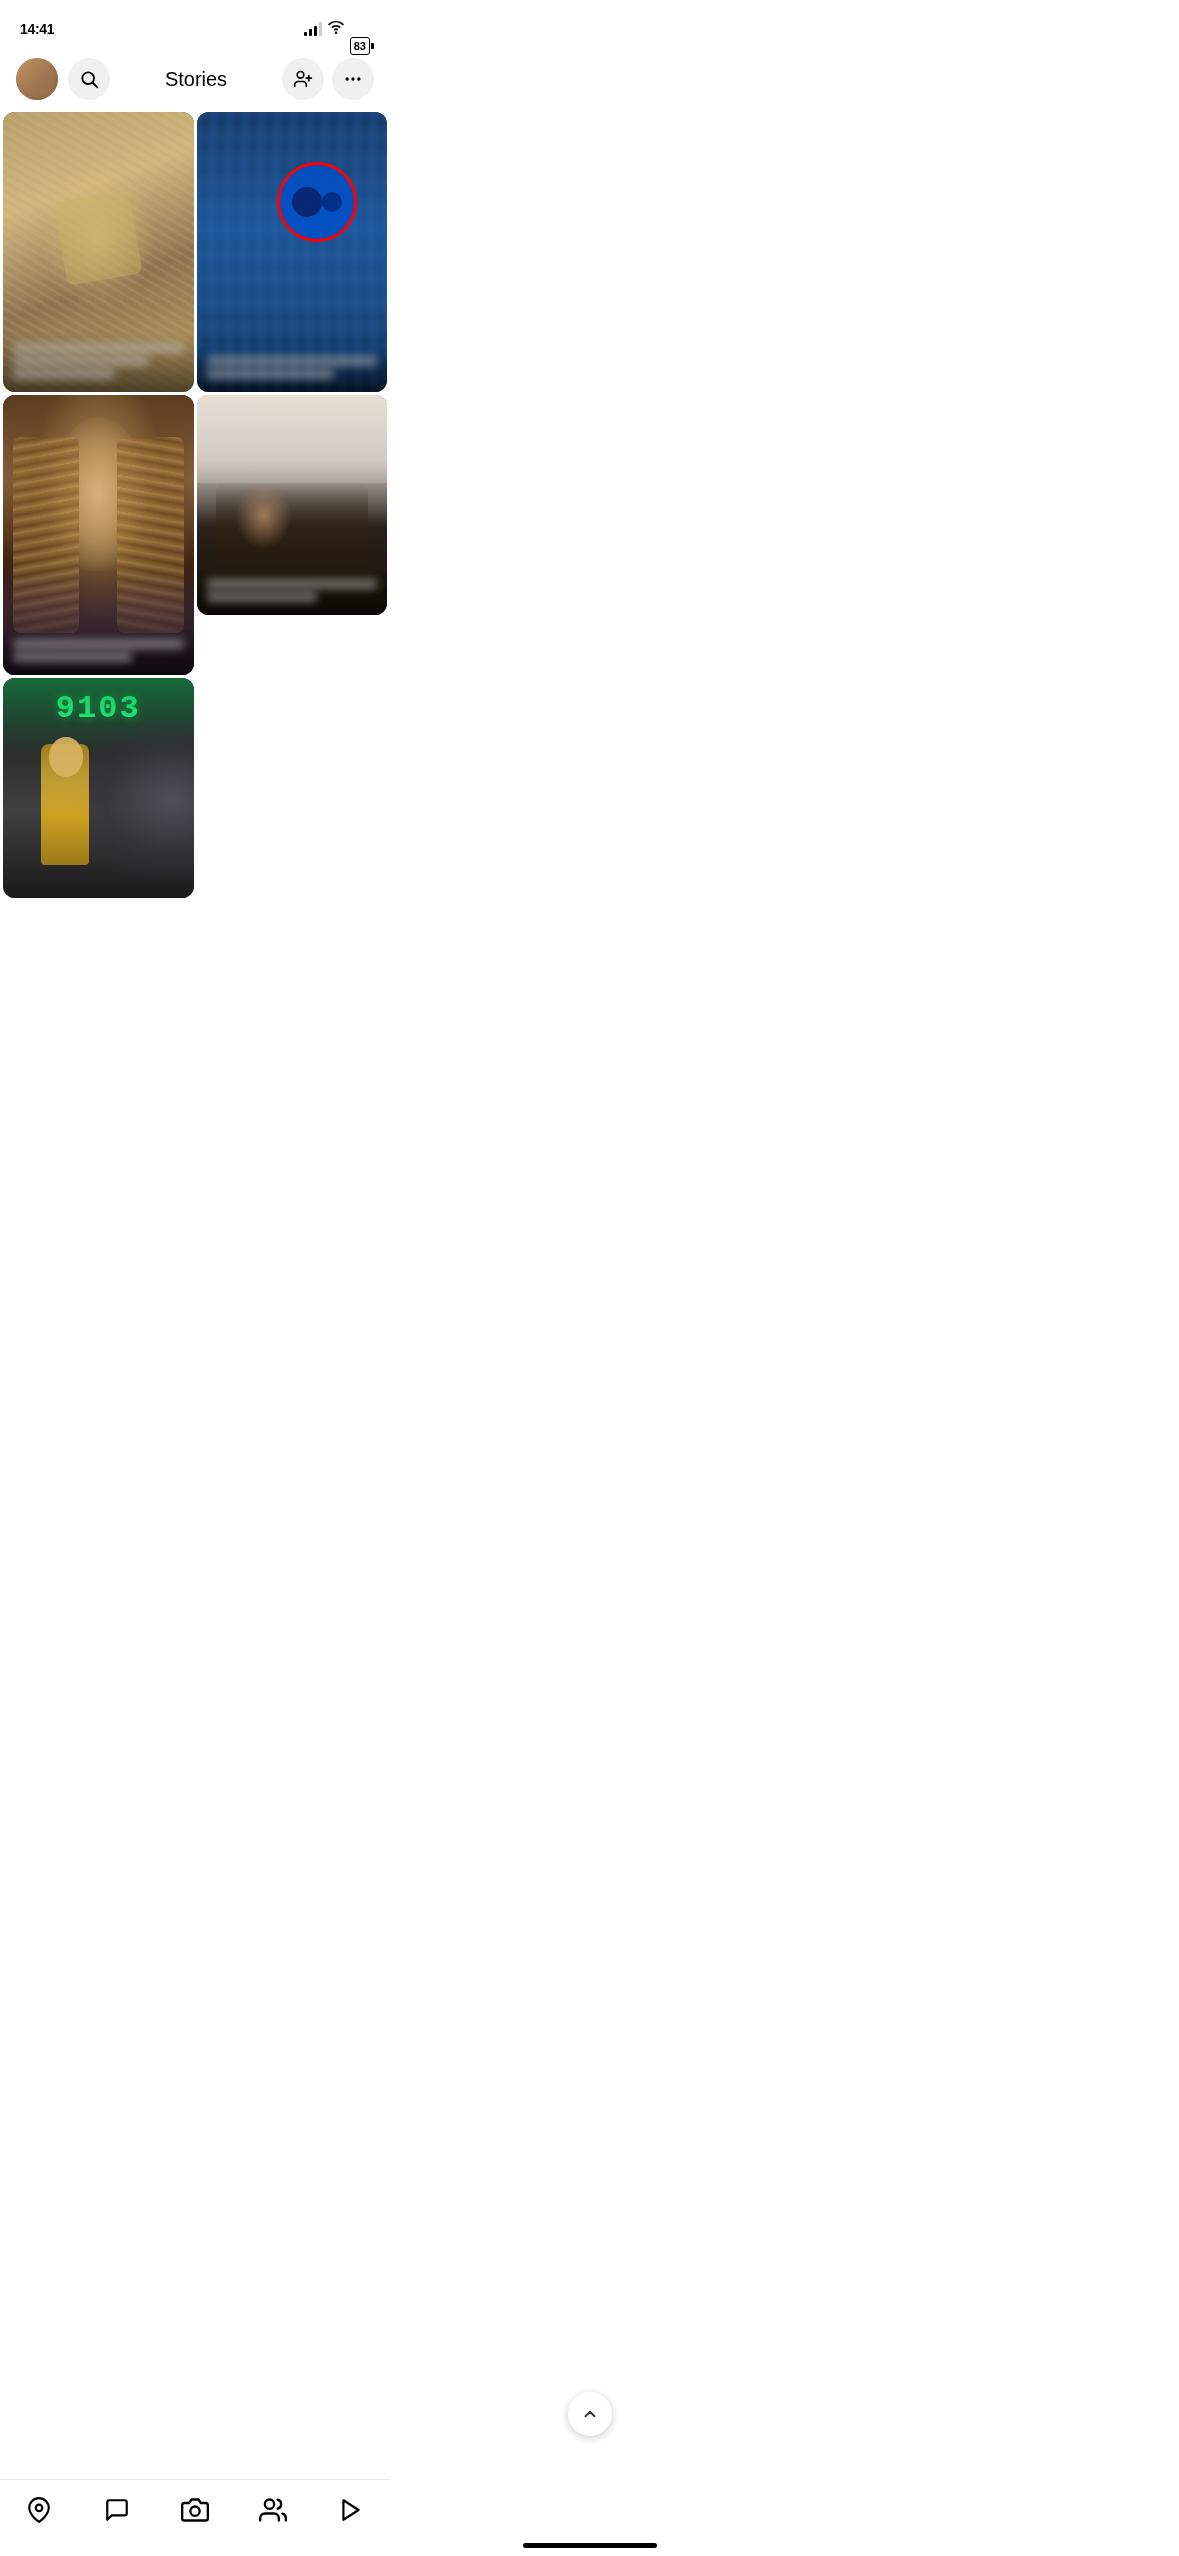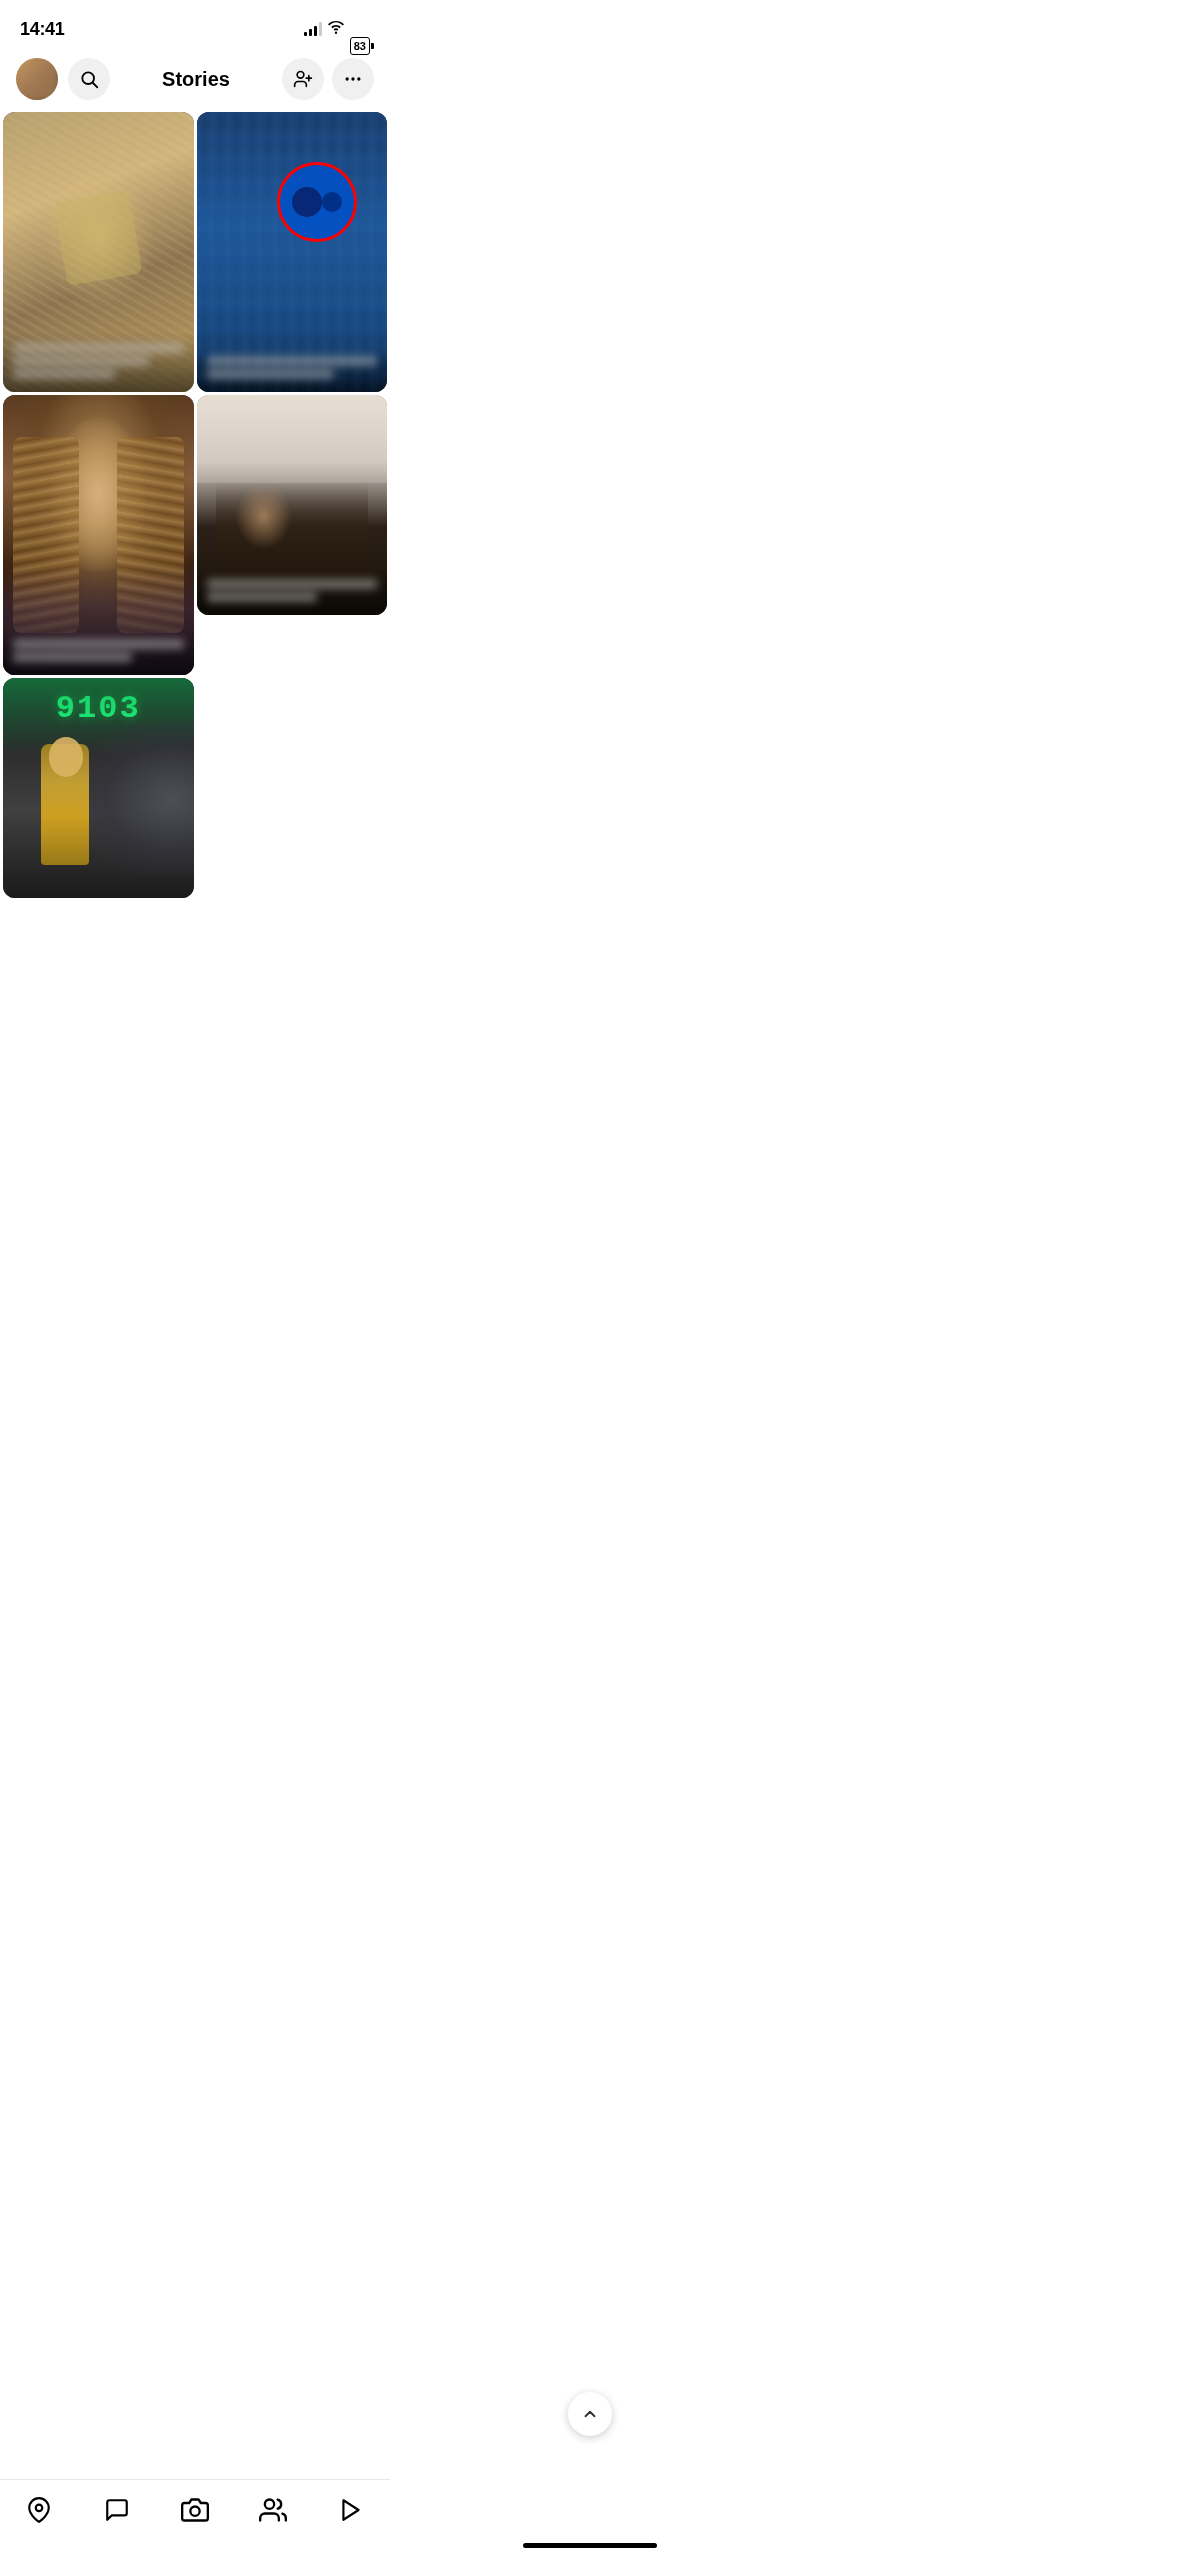--- a/index.html
+++ b/index.html
@@ -15,21 +15,21 @@
 
     
     .status-bar {
       display: flex;
       justify-content: space-between;
       align-items: center;
       padding: 14px 20px 6px;
       height: 50px;
     }
     .status-time {
-      font-size: 18px;
+      font-size: 14px;
       font-weight: 600;
       letter-spacing: -0.3px;
     }
     .status-icons {
       display: flex;
       align-items: center;
       gap: 6px;
     }
     .signal-bars {
       display: flex;
@@ -104,21 +104,21 @@
       height: 42px;
       border-radius: 50%;
       background: #f0f0f0;
       display: flex;
       align-items: center;
       justify-content: center;
       cursor: pointer;
     }
     .header-title {
       font-size: 20px;
-      font-weight: 700;
+      font-weight: 400;
       flex: 1;
       text-align: center;
     }
     .header-right {
       display: flex;
       align-items: center;
       gap: 8px;
     }
 
     

